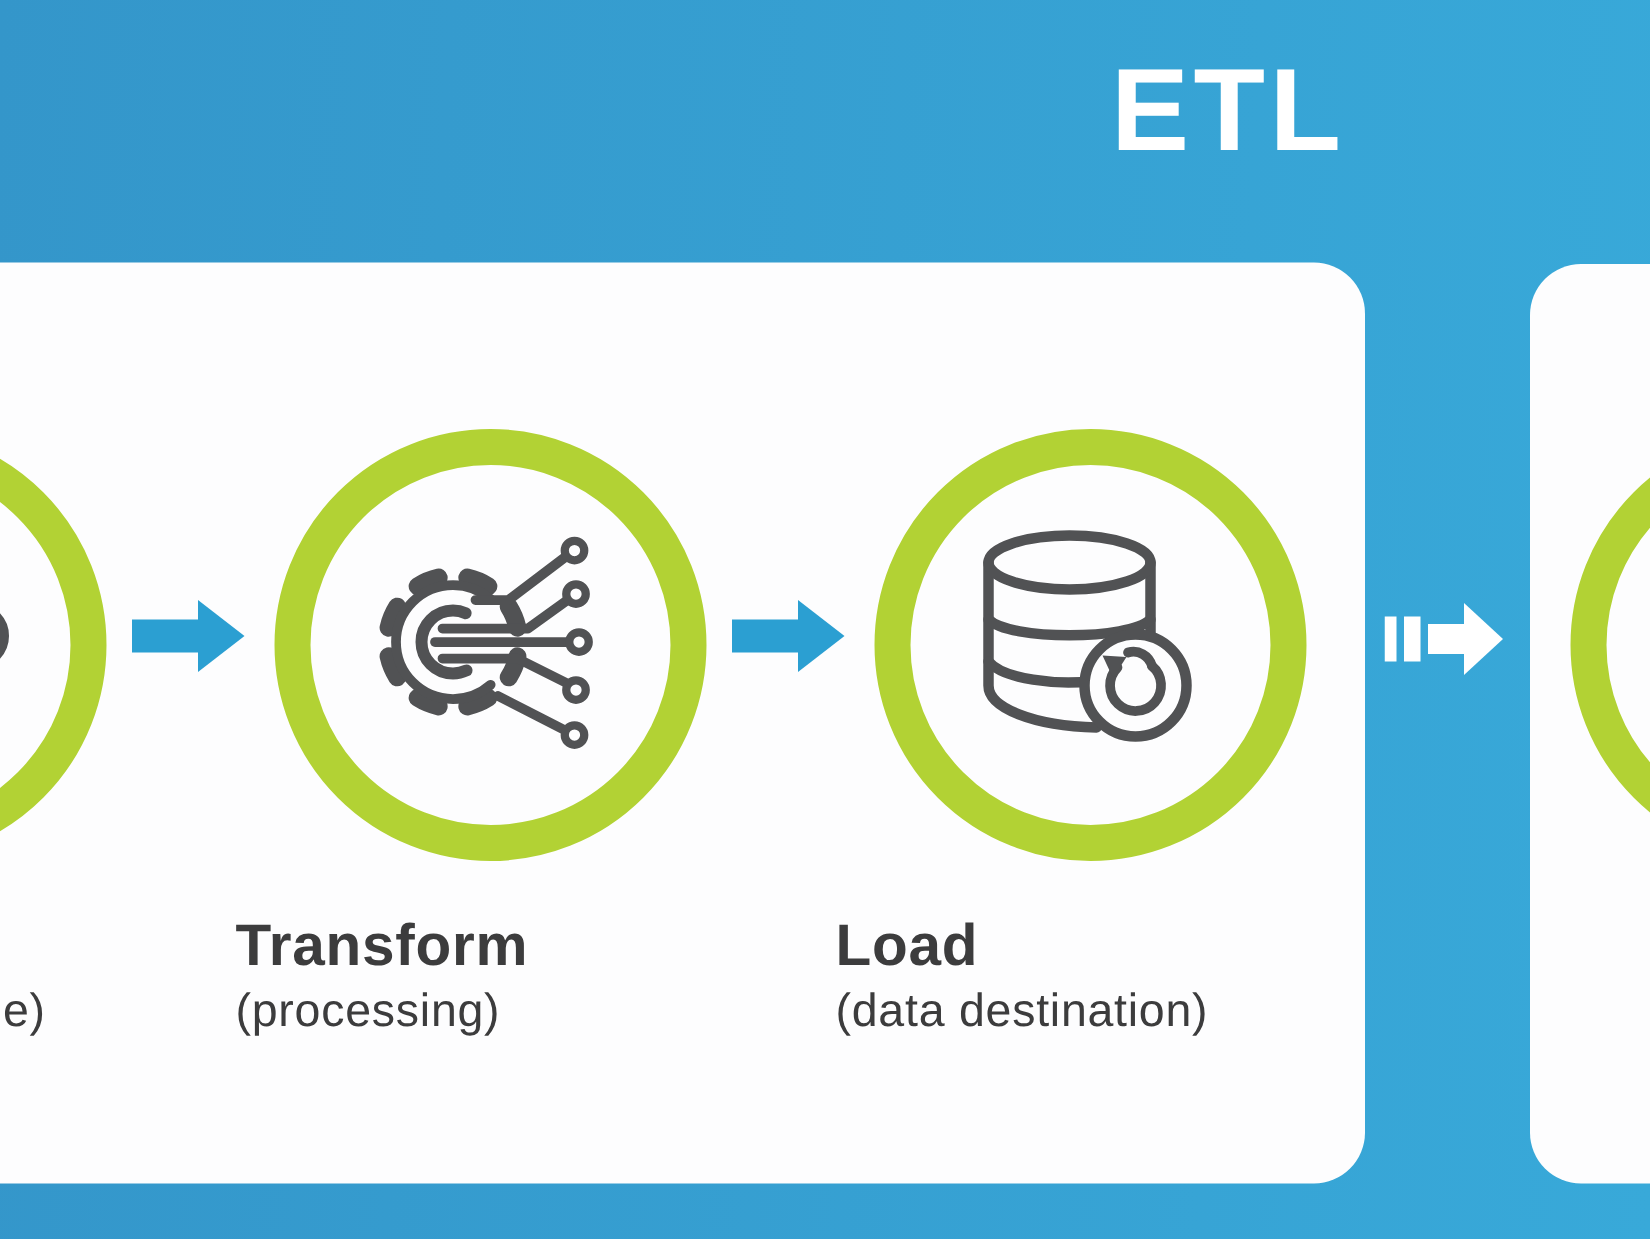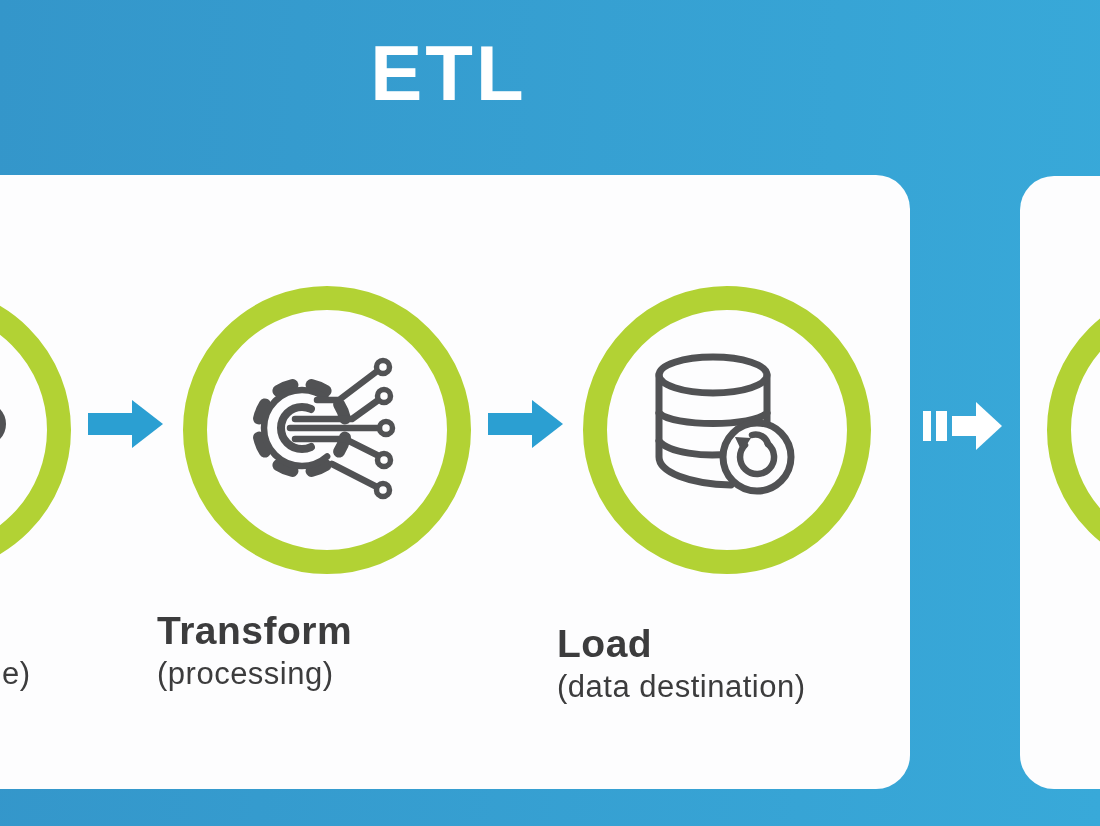--- a/index.html
+++ b/index.html
@@ -13,21 +13,21 @@
     --title-white:#ffffff;
   }
   html,body{margin:0;padding:0;}
   body{font-family:"Liberation Sans","DejaVu Sans",sans-serif;}
   .stage{
     position:relative;width:1100px;height:826px;overflow:hidden;
     background:linear-gradient(93deg,var(--background-left) 0%,var(--background-right) 100%);
   }
   .title{
     position:absolute;top:34px;left:0;width:897px;
-    text-align:center;color:var(--title-white);
+    text-align:right;color:var(--title-white);
     font-size:78px;line-height:78px;font-weight:700;letter-spacing:3px;
   }
   .card{
     position:absolute;background:var(--card);border-radius:34px;
   }
   .card-main{left:-80px;top:175px;width:990px;height:614px;}
   .card-next{left:1020px;top:176px;width:240px;height:613px;}
   .ring{
     position:absolute;width:288px;height:288px;box-sizing:border-box;
     border:24px solid var(--accent-green);border-radius:50%;
@@ -48,21 +48,21 @@
   .blue-fill{fill:var(--arrow-blue);}
   .white-fill{fill:#ffffff;}
   .ink{stroke:var(--icon-gray);}
   .ink-fill{fill:var(--icon-gray);}
   .node{fill:var(--card);stroke:var(--icon-gray);}
   .badge-fill{fill:var(--card);}
   .stage-label{
     position:absolute;top:608px;width:340px;text-align:left;color:var(--text-dark);
   }
   .label-transform{left:157px;}
-  .label-load{left:557px;margin-top:13px;}
+  .label-load{left:557px;}
   .stage-label .l1{font-size:39px;line-height:46px;font-weight:600;letter-spacing:0.5px;}
   .stage-label .l2{font-size:31px;line-height:40px;font-weight:500;letter-spacing:0.5px;}
   .label-extract-frag{
     position:absolute;left:2px;top:654px;color:var(--text-dark);
     font-size:31px;line-height:40px;font-weight:500;letter-spacing:0.5px;
   }
   .db-icon{margin-top:-12px;}
 </style>
 </head>
 <body>

